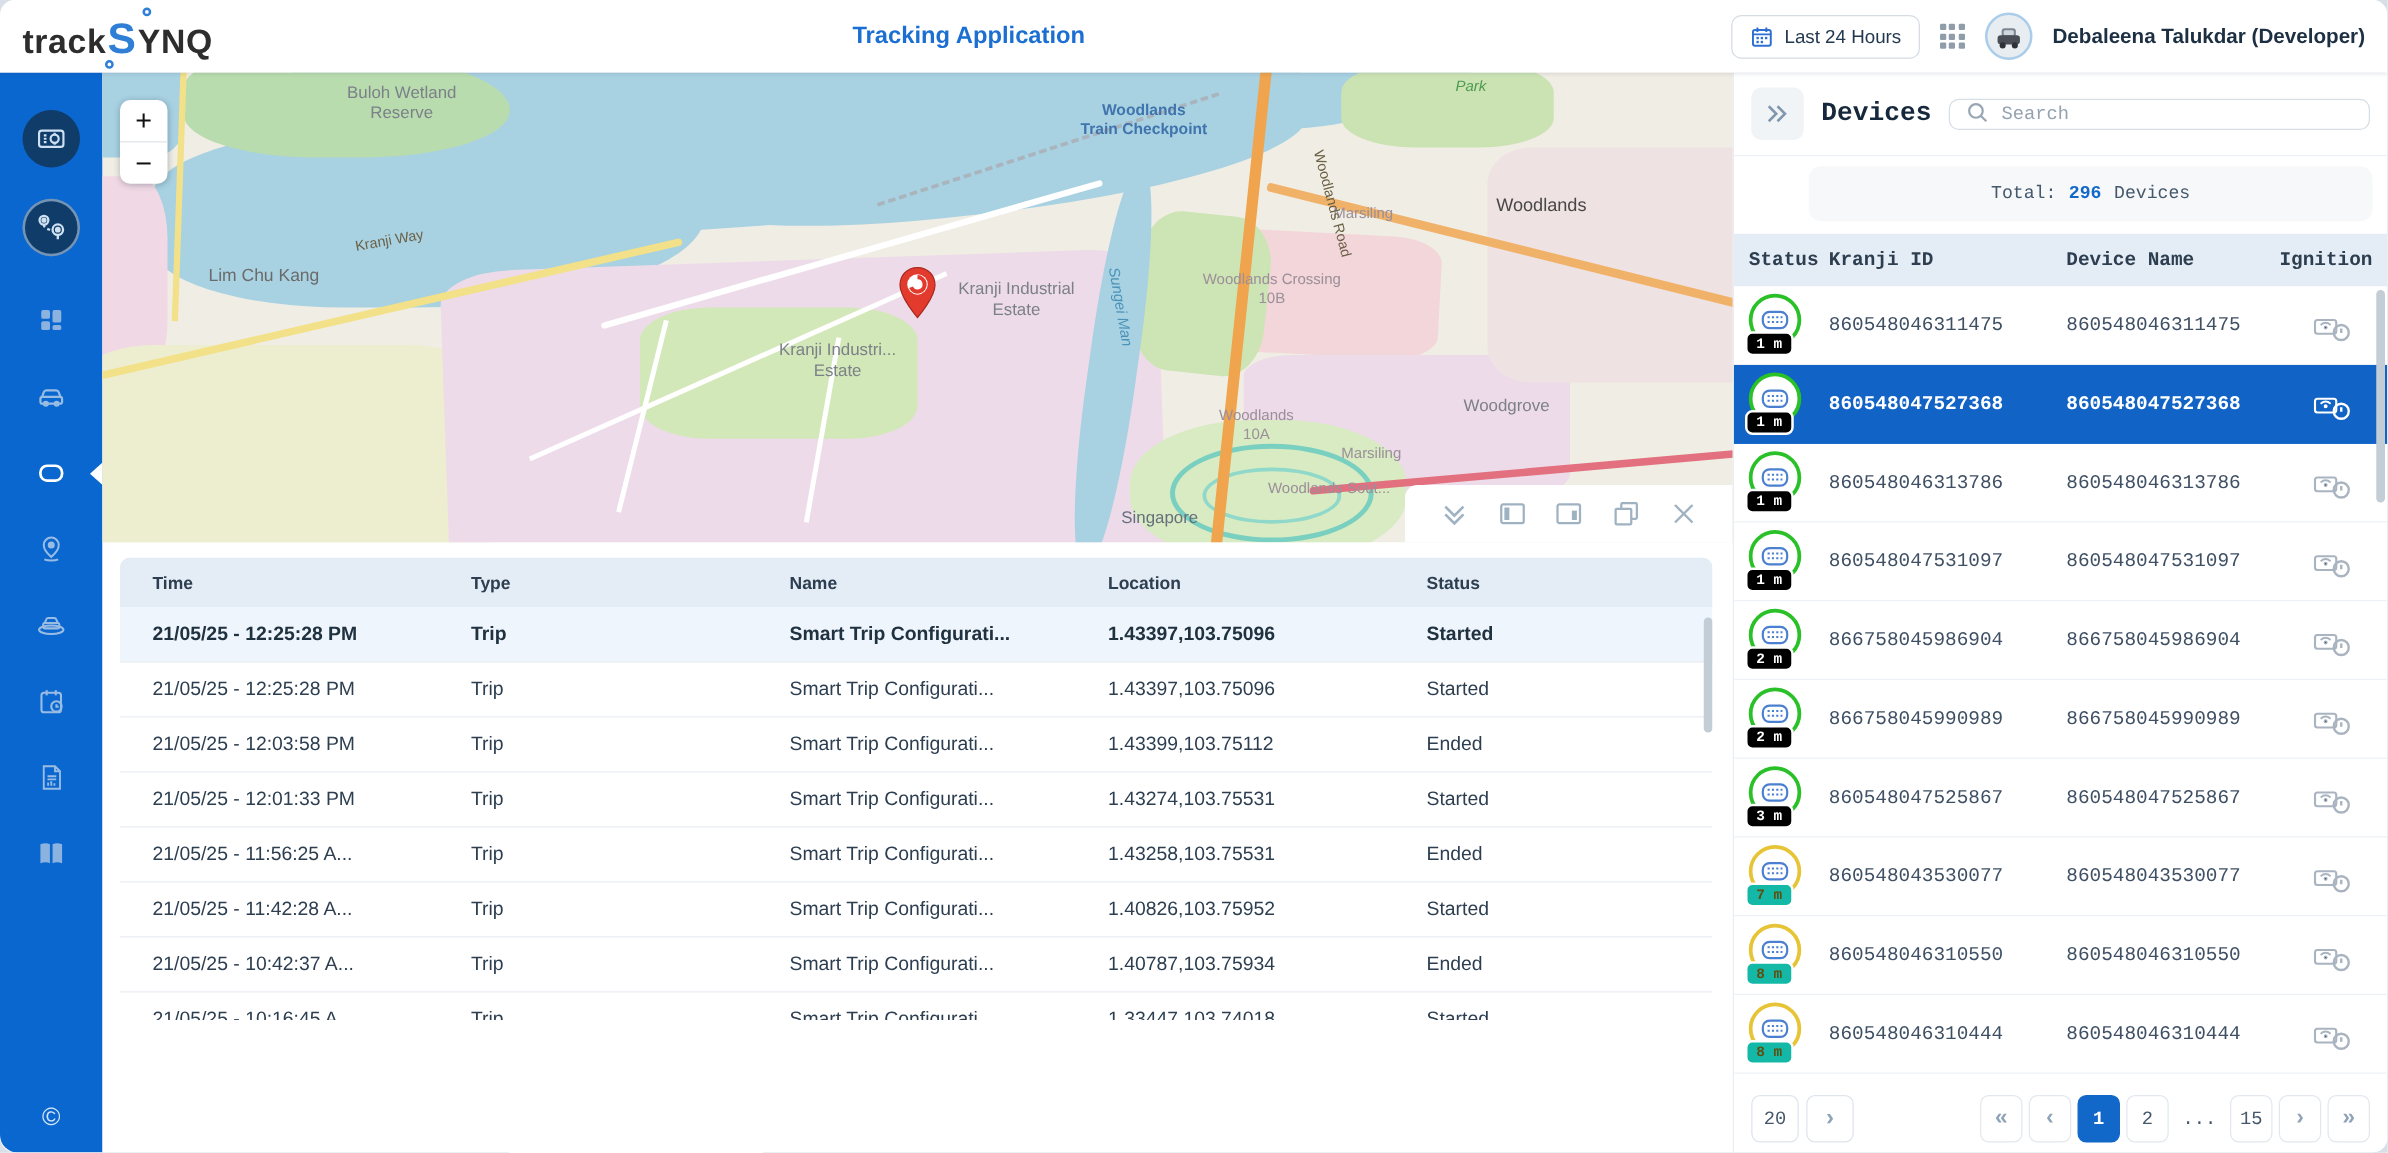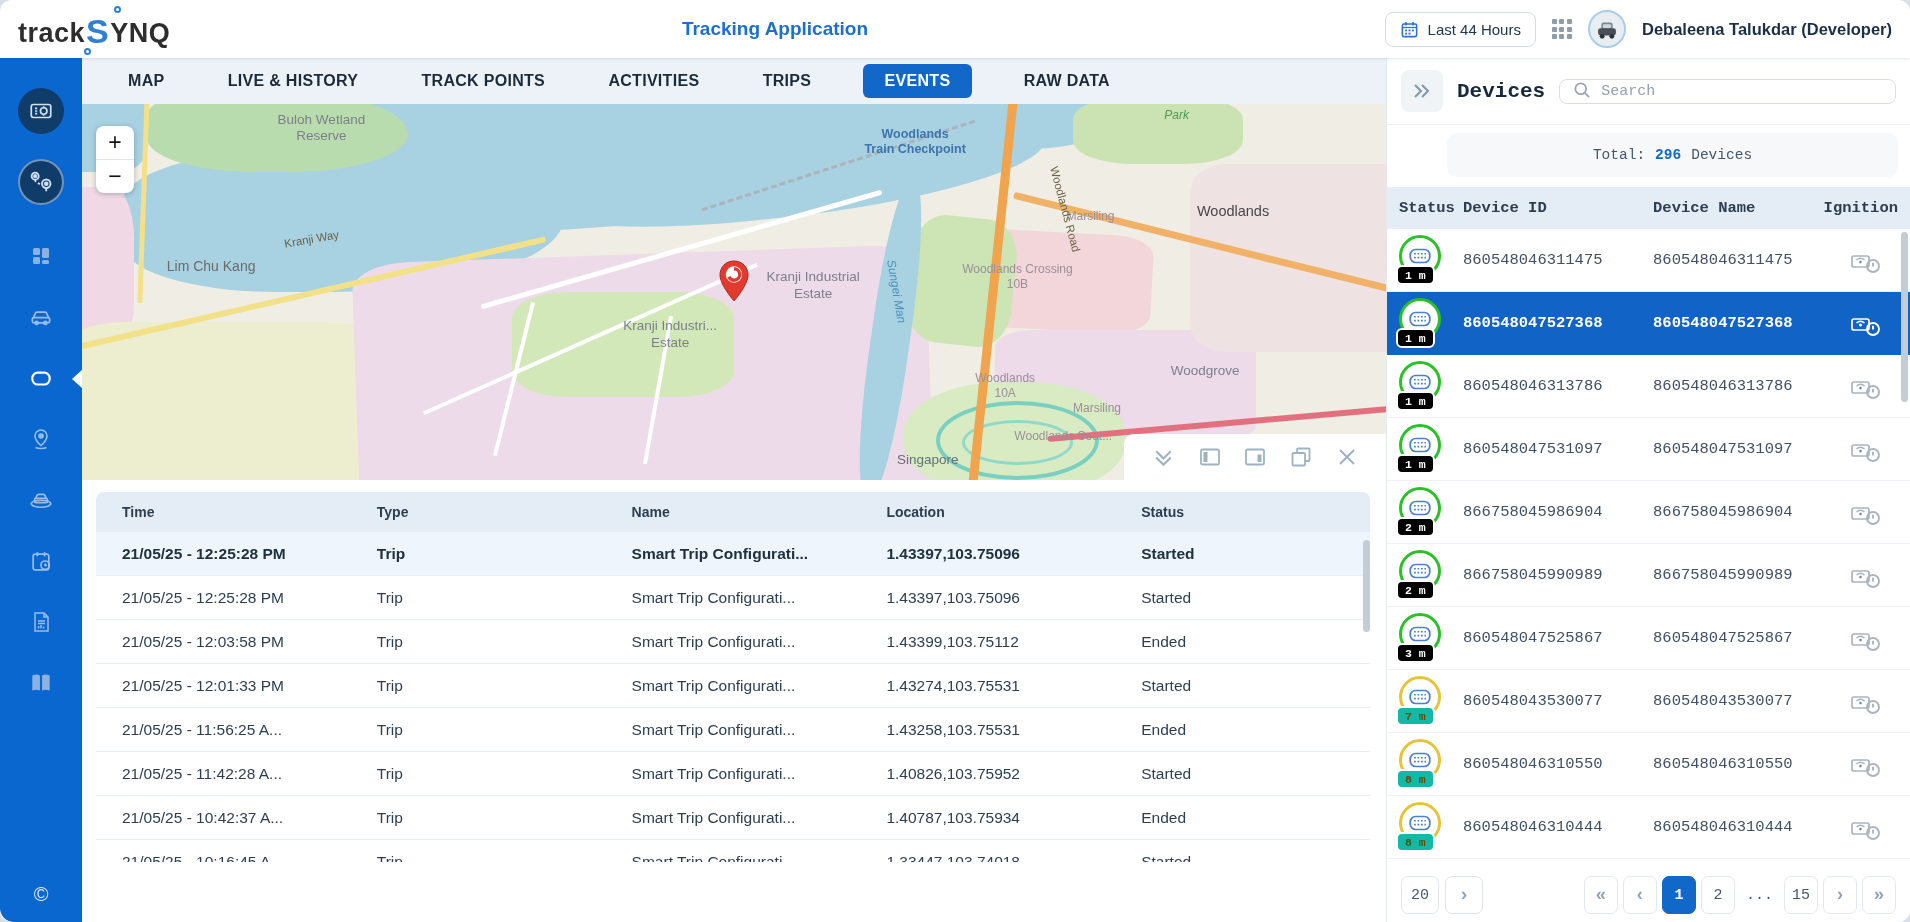--- a/index.html
+++ b/index.html
@@ -138,21 +138,21 @@
             <line x1="16.5" y1="2.5" x2="16.5" y2="7" stroke="#2f6fd3" stroke-width="2"></line>
             <line x1="3" y1="9.5" x2="21" y2="9.5" stroke="#2f6fd3" stroke-width="1.6"></line>
             <g fill="#2f6fd3">
               <rect x="6.5" y="12" width="2.4" height="2.4"></rect>
               <rect x="10.8" y="12" width="2.4" height="2.4"></rect>
               <rect x="15.1" y="12" width="2.4" height="2.4"></rect>
               <rect x="6.5" y="16" width="2.4" height="2.4"></rect>
               <rect x="10.8" y="16" width="2.4" height="2.4"></rect>
             </g>
           </svg>
-        <span>Last 44 Hours</span>
+        <span>Last 24 Hours</span>
       </div>
       <div class="grid-icon">
         <span></span>
           <span></span>
           <span></span>
           <span></span>
           <span></span>
           <span></span>
           <span></span>
           <span></span>
@@ -255,31 +255,20 @@
             <path d="M4 5 q4-1.5 7 0 v14 q-3-1.5-7 0 Z"></path>
             <path d="M20 5 q-4-1.5-7 0 v14 q3-1.5 7 0 Z"></path>
           </svg>
       </div>
       <div class="sb-copy">©</div>
       <div class="sb-notch"></div>
     </div>
 
     <div class="main">
 
-      <div class="tab-bar">
-        <div class="tab-bar-inner">
-            <div class="tab">MAP</div>
-            <div class="tab">LIVE &amp; HISTORY</div>
-            <div class="tab">TRACK POINTS</div>
-            <div class="tab">ACTIVITIES</div>
-            <div class="tab">TRIPS</div>
-            <div class="tab active">EVENTS</div>
-            <div class="tab">RAW DATA</div>
-          </div>
-      </div>
 
       <div class="map">
 
         <div class="shape" style="left:12%;top:-12%;width:62%;height:44%;background:#a8d1e2;border-radius:0 0 50% 40%/0 0 65% 55%;transform:rotate(-4deg)"></div>
         <div class="shape" style="left:3%;top:12%;width:34%;height:38%;background:#a8d1e2;border-radius:45% 55% 60% 40%"></div>
         <div class="shape" style="left:34%;top:4%;width:40%;height:26%;background:#a8d1e2;border-radius:40% 50% 55% 45%;transform:rotate(-6deg)"></div>
         <div class="shape" style="left:70%;top:-6%;width:14%;height:16%;background:#a8d1e2;border-radius:40%;transform:rotate(-12deg)"></div>
         <div class="shape" style="left:-2%;top:-4%;width:7%;height:22%;background:#a8d1e2;border-radius:30%"></div>
         <div class="shape" style="left:5%;top:-4%;width:20%;height:22%;background:#b9dcae;border-radius:35% 60% 50% 45%"></div>
         <div class="shape" style="left:76%;top:-2%;width:13%;height:18%;background:#cbe3b3;border-radius:35%"></div>
@@ -471,21 +460,21 @@
       </div>
       <div class="dp-info">
         <div class="info-box total">
           <span>Total:</span>
           <span class="total-num">296</span>
           <span>Devices</span>
         </div>
       </div>
       <div class="dp-table-head">
           <div class="c-status">Status</div>
-          <div class="c-id">Device ID</div>
+          <div class="c-id">Kranji ID</div>
           <div class="c-name">Device Name</div>
           <div class="c-ign">Ignition</div>
         </div>
       <div class="dp-list">
         <div>
             <div class="device-row">
     <div class="c-status">
       <div class="status-ic st-green">
         <div class="st-ring">
           <svg width="26" height="22" viewBox="0 0 24 20">

